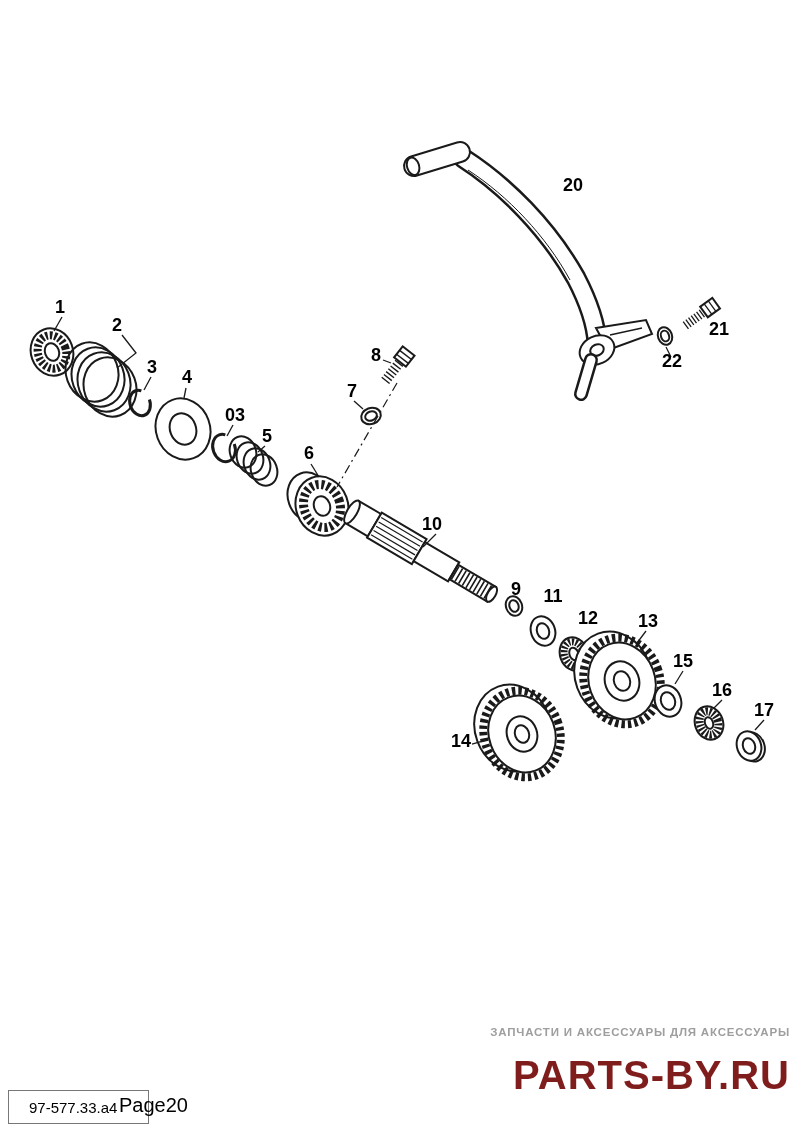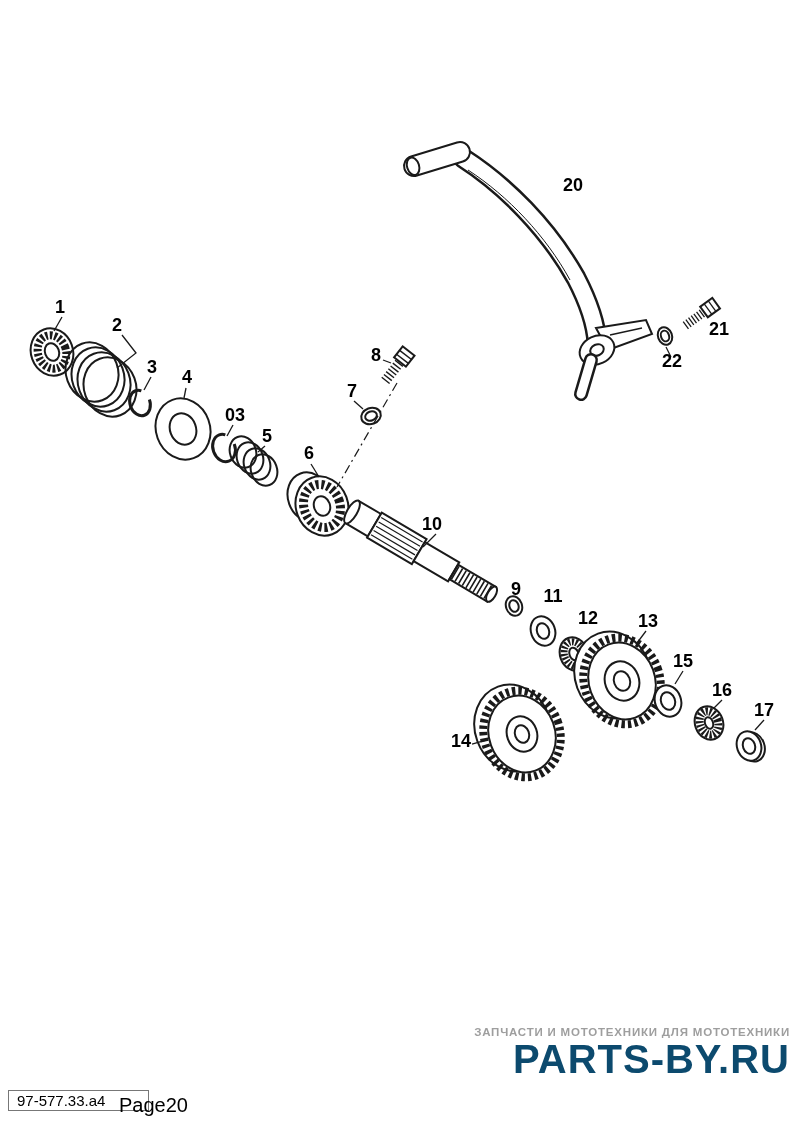--- a/index.html
+++ b/index.html
@@ -5,23 +5,23 @@
   html,body{margin:0;padding:0;background:#ffffff;}
   .page{position:relative;width:800px;height:1128px;background:#ffffff;overflow:hidden;
         font-family:"Liberation Sans",sans-serif;}
   svg{display:block;}
   .stroke{fill:none;stroke:#1a1a1a;stroke-width:2;}
   .fillw{fill:#ffffff;stroke:#1a1a1a;stroke-width:2;}
   .leader{stroke:#1a1a1a;stroke-width:1.3;fill:none;}
   text.part-label{font-family:"Liberation Sans",sans-serif;font-weight:bold;font-size:18px;fill:#000;}
   .watermark{position:absolute;right:10px;top:1026px;text-align:right;user-select:none;}
   .wm-tagline{font-size:11.5px;font-weight:bold;letter-spacing:0.8px;color:#9e9e9e;}
-  .wm-logo{font-size:40px;font-weight:bold;letter-spacing:1px;color:#0c4a6e;line-height:1.05;margin-top:0;}
-  .footer-box{position:absolute;left:8px;top:1090px;width:141px;height:21px;border:1px solid #777;
-              box-sizing:border-box;display:flex;align-items:center;padding-left:8px;
+  .wm-logo{font-size:40px;font-weight:bold;letter-spacing:1px;color:#7f1d1d;line-height:1.05;margin-top:16px;}
+  .footer-box{position:absolute;left:8px;top:1090px;width:141px;height:34px;border:1px solid #777;
+              box-sizing:border-box;display:flex;align-items:center;padding-left:20px;
               font-size:15px;color:#000;background:transparent;}
   .footer-page{position:absolute;left:103px;top:1094px;font-size:20px;color:#000;margin-left:16px;}
 </style>
 </head>
 <body>
 
 <div class="page">
 
   <svg width="800" height="1128" viewBox="0 0 800 1128" xmlns="http://www.w3.org/2000/svg">
 
@@ -213,21 +213,21 @@
       <text class="part-label" x="683" y="667" text-anchor="middle">15</text>
       <text class="part-label" x="722" y="696" text-anchor="middle">16</text>
       <text class="part-label" x="764" y="716" text-anchor="middle">17</text>
       <text class="part-label" x="573" y="191" text-anchor="middle">20</text>
       <text class="part-label" x="719" y="335" text-anchor="middle">21</text>
       <text class="part-label" x="672" y="367" text-anchor="middle">22</text>
     </g>
   </svg>
 
   <div class="watermark">
-    <div class="wm-tagline">ЗАПЧАСТИ И МОТОТЕХНИКИ ДЛЯ МОТОТЕХНИКИ</div>
+    <div class="wm-tagline">ЗАПЧАСТИ И АКСЕССУАРЫ ДЛЯ АКСЕССУАРЫ</div>
     <div class="wm-logo">PARTS-BY.RU</div>
   </div>
 
   <div class="footer-box">
     <span>97-577.33.a4</span>
   </div>
   <div class="footer-page">Page20</div>
 
 </div>
 

